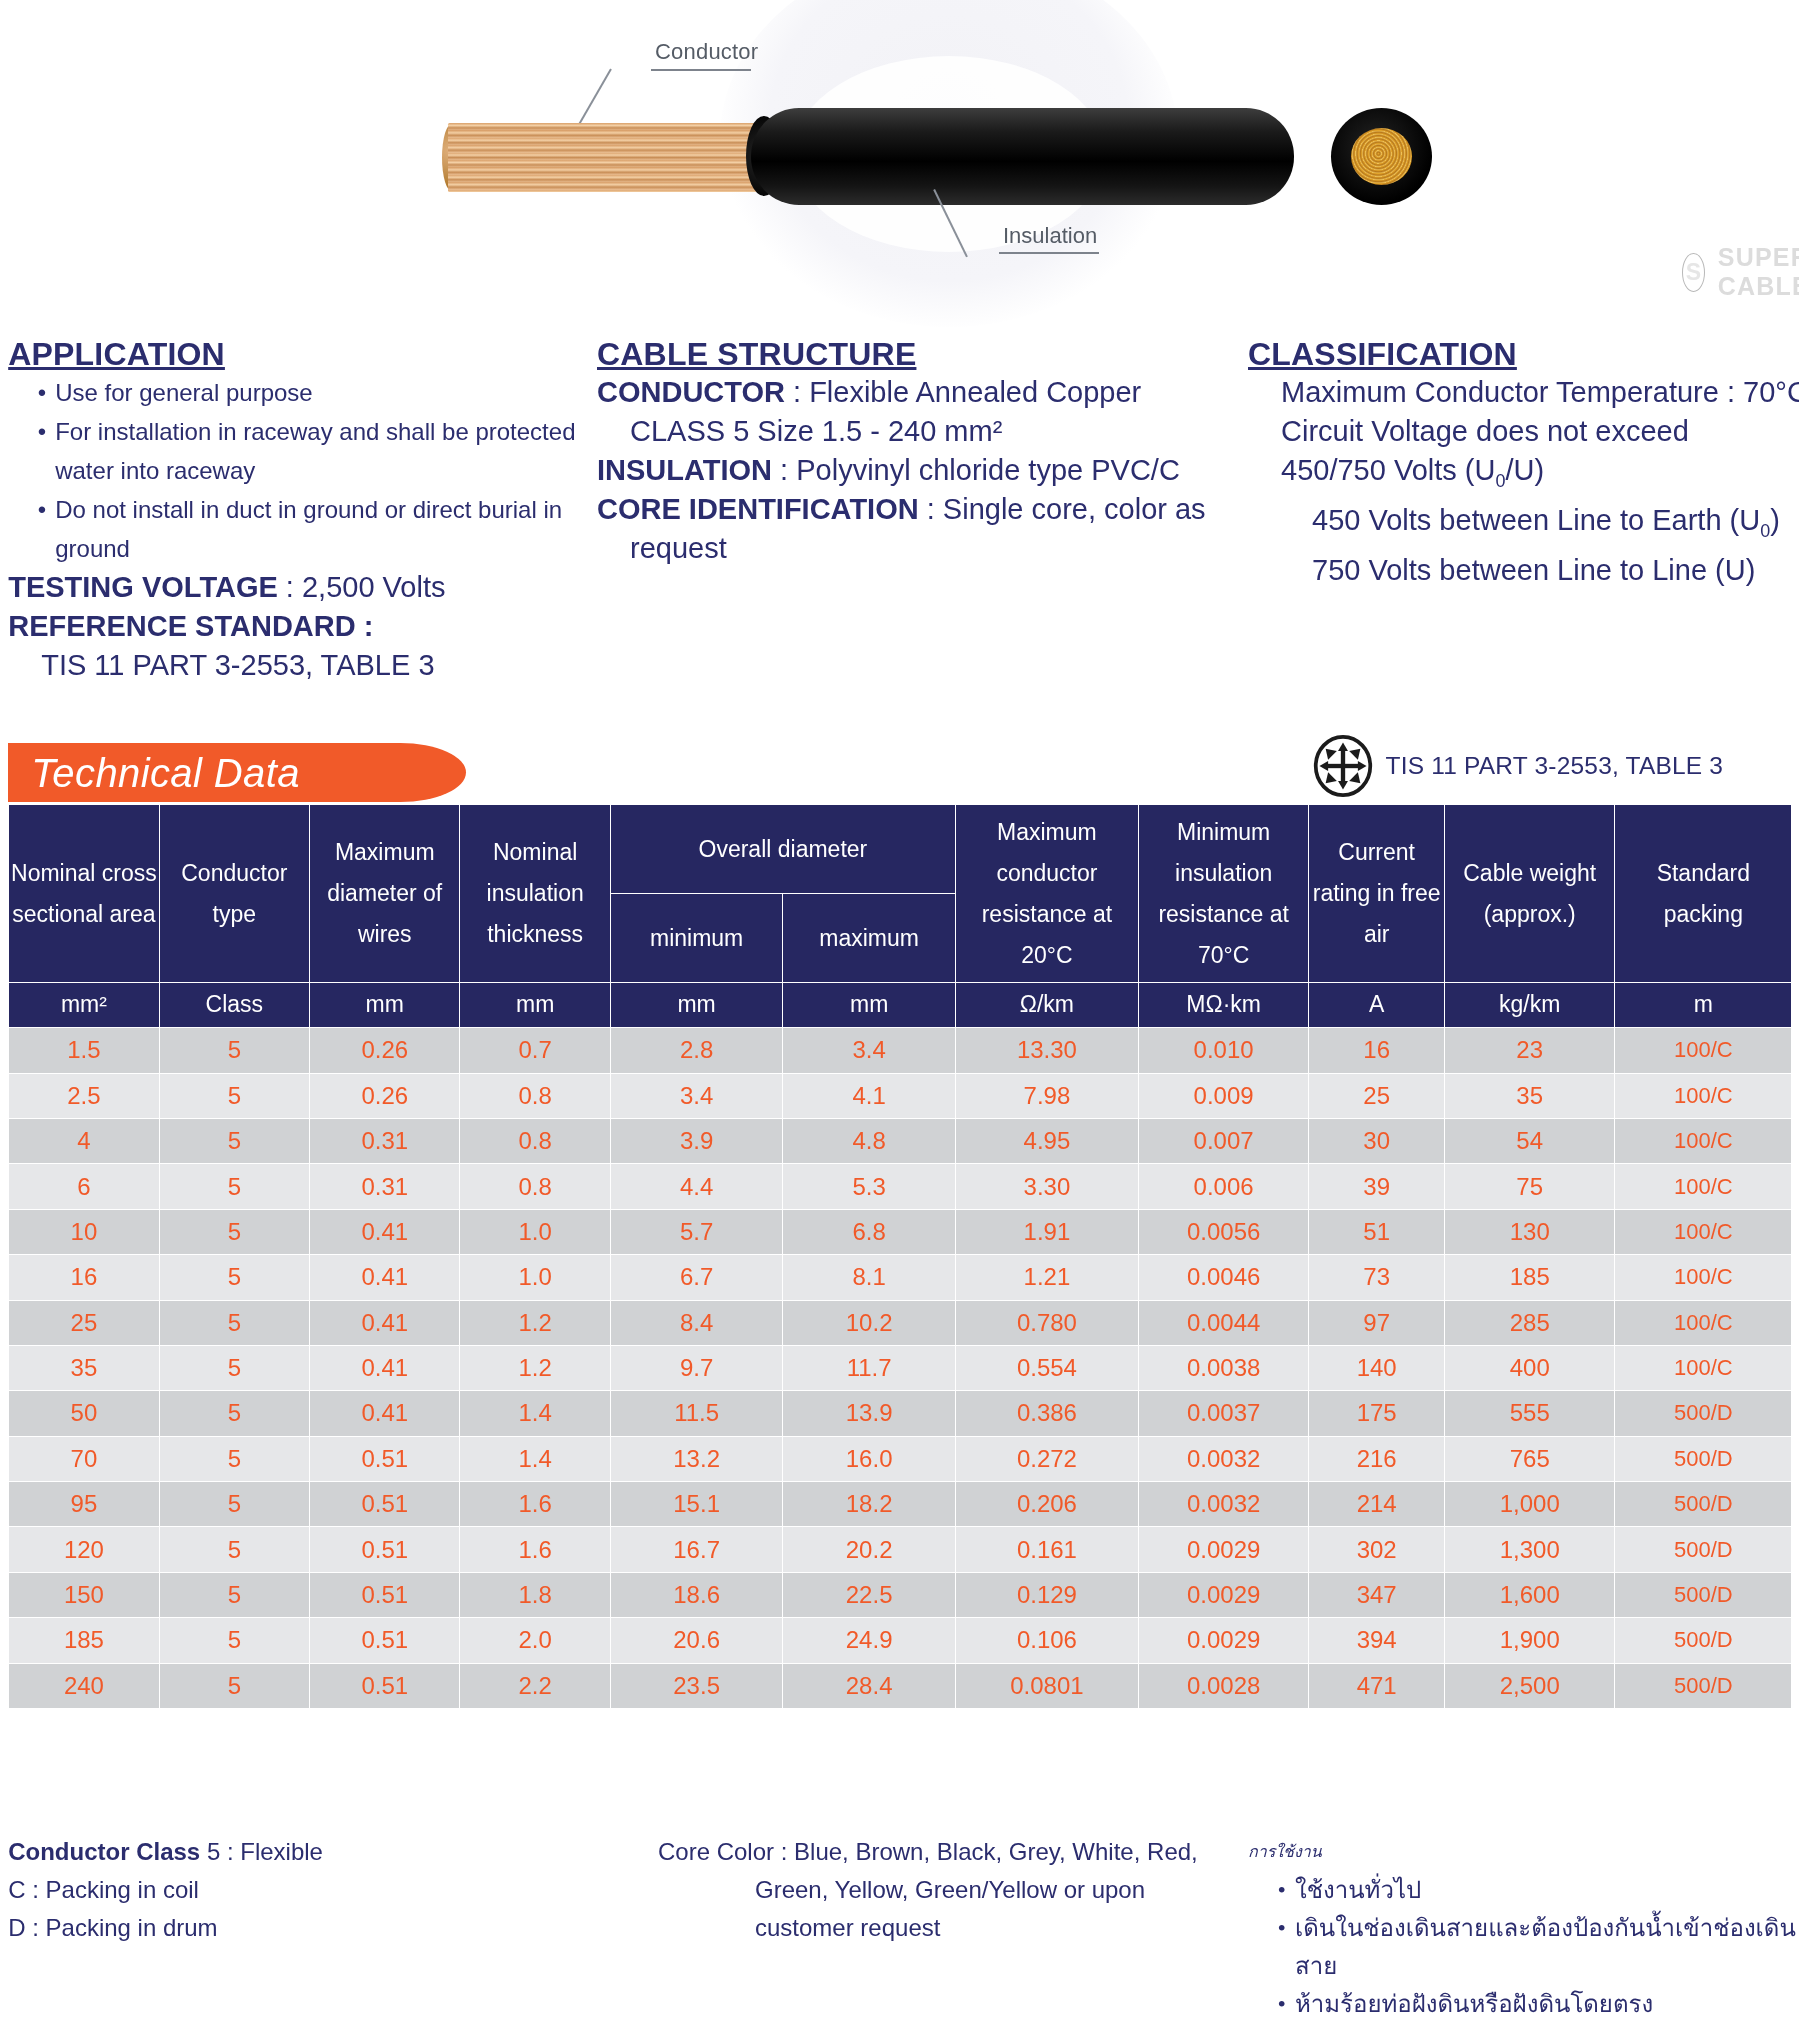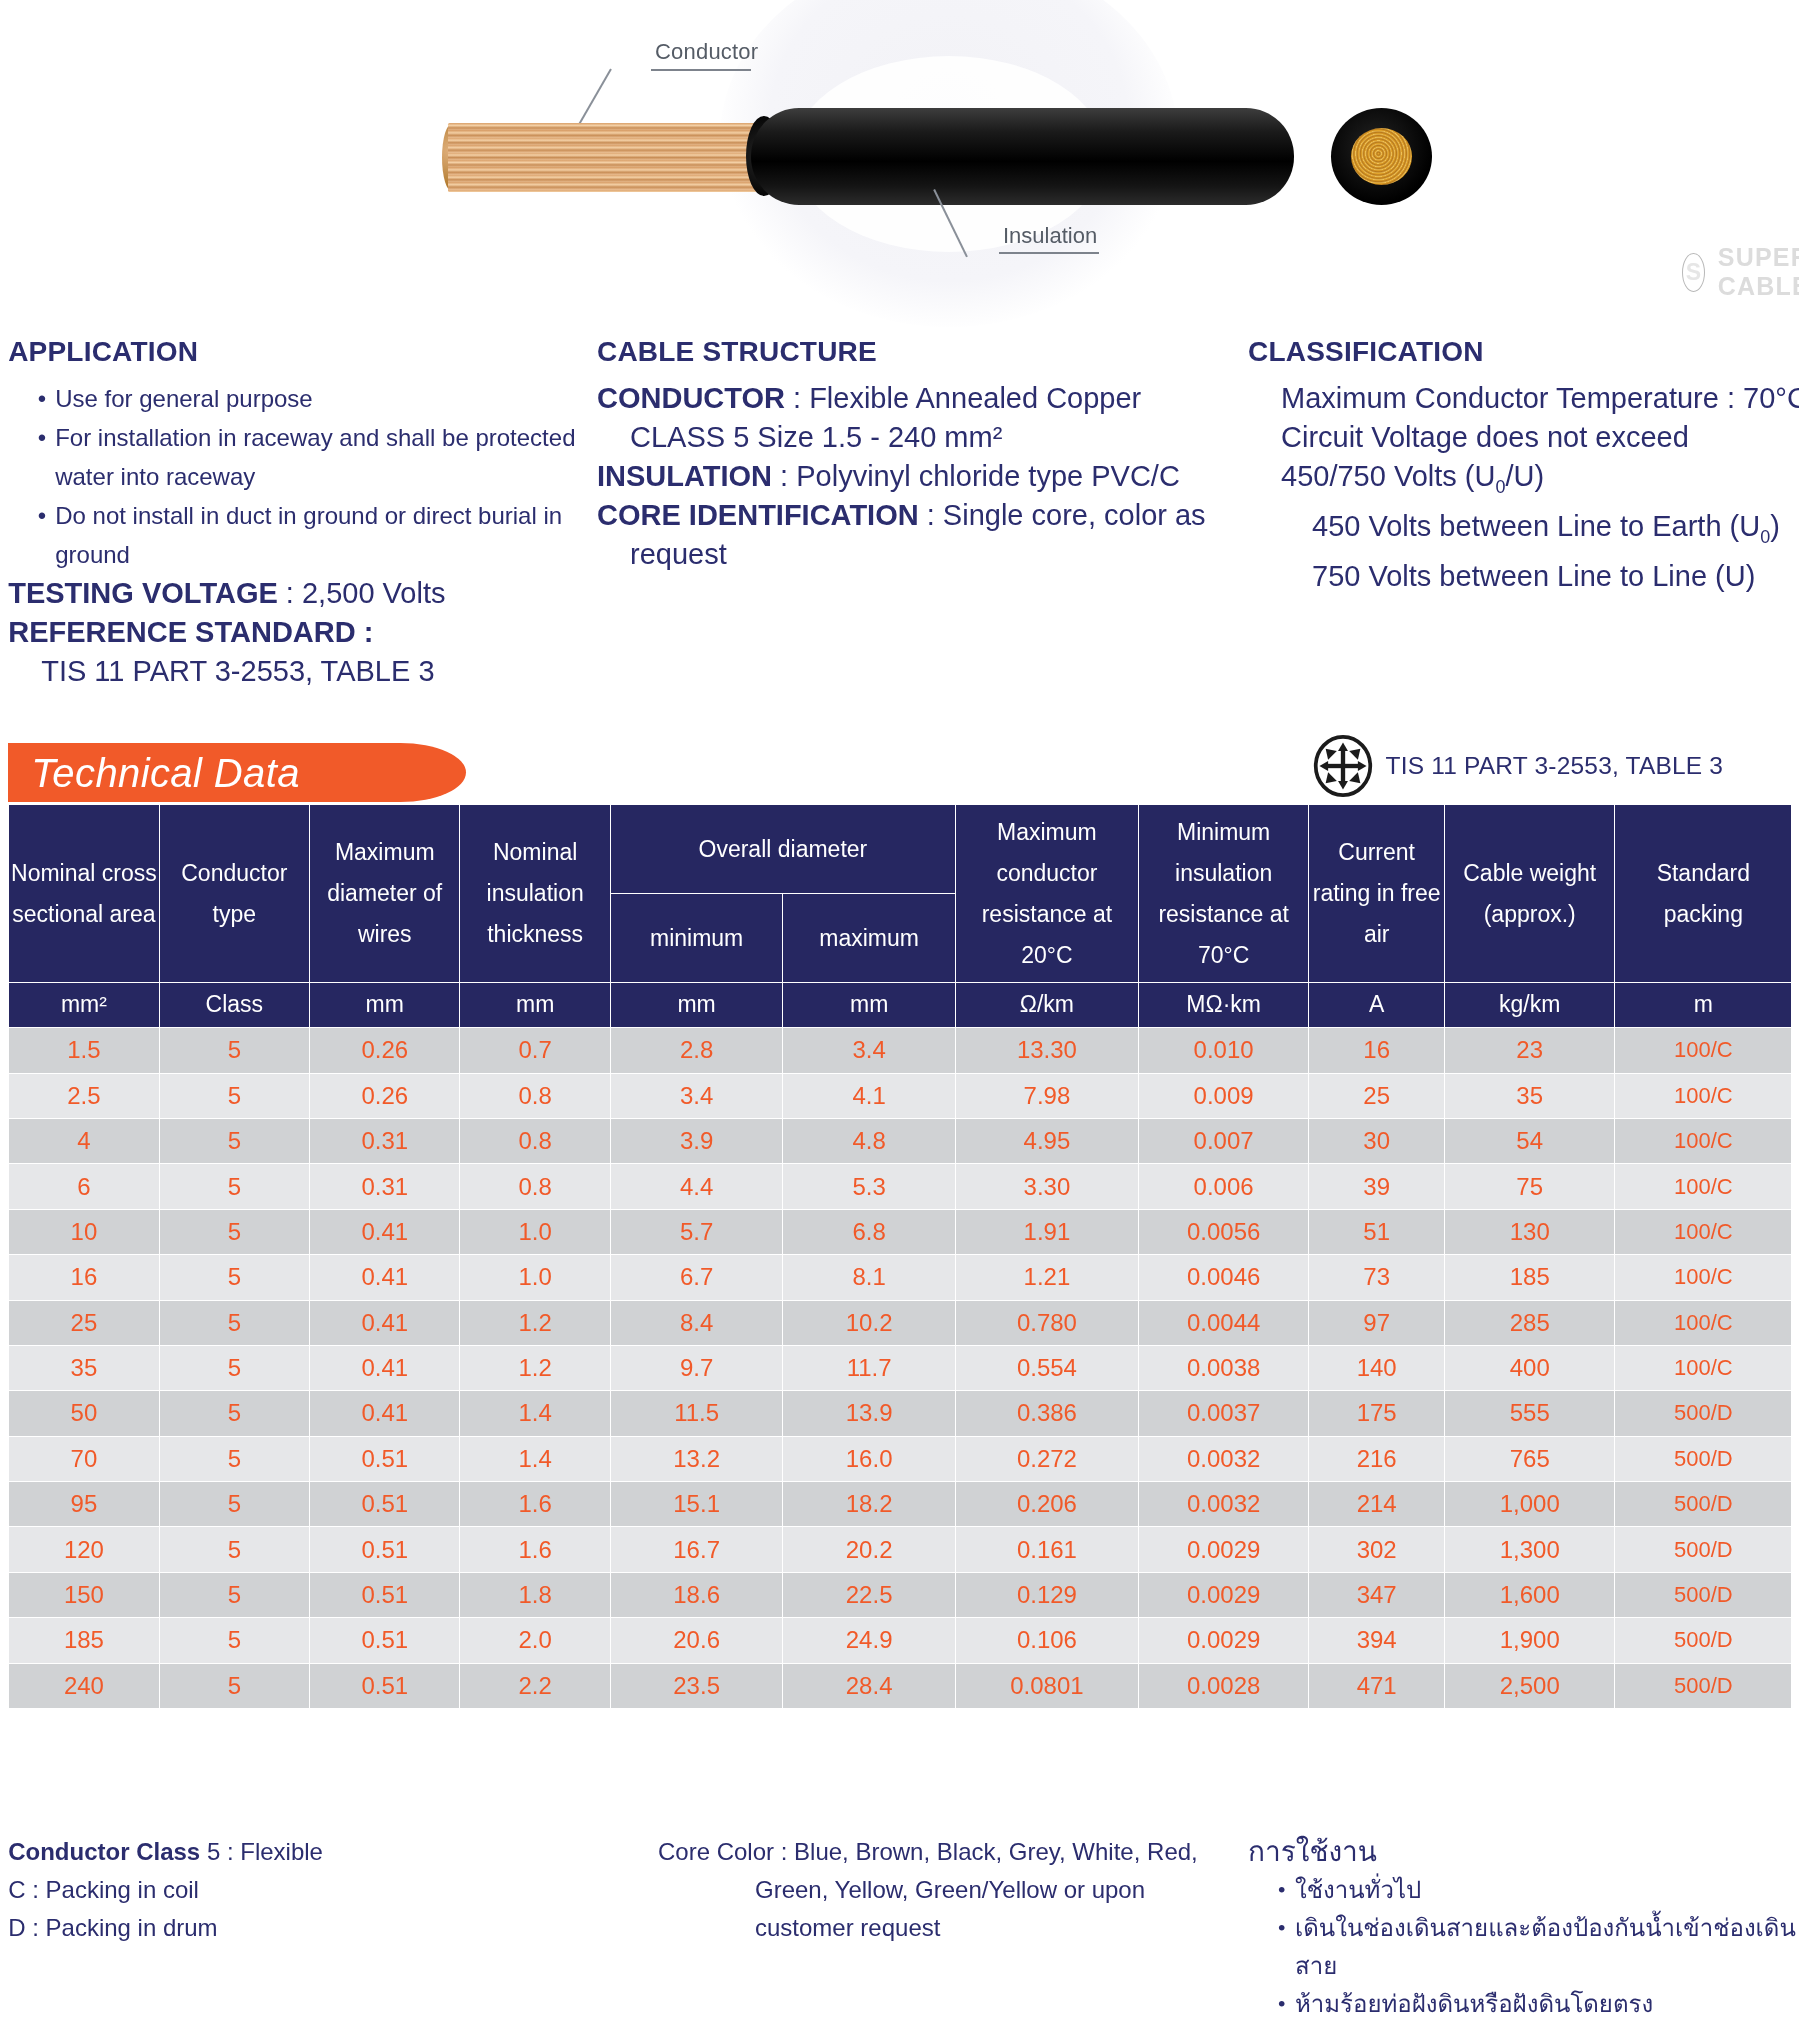--- a/index.html
+++ b/index.html
@@ -77,21 +77,21 @@
       repeating-radial-gradient(circle at 45% 45%, #e5a72c 0px, #b8791b 1.6px, #f0c35a 3.3px);
   }
 
   
   .specs { position:absolute; left:0; top:336px; width:1799px; z-index:3; color:#2b2d6e; }
   .col { position:absolute; top:0; }
   .col-a { left:8.2px;  width:573px; }
   .col-b { left:597px; width:630px; }
   .col-c { left:1248px;width:548px; }
 
-  .hd { font-size:28px; font-weight:bold; letter-spacing:0.2px; margin-bottom:11px; }
+  .hd { font-size:32px; font-weight:bold; letter-spacing:0.2px; margin-bottom:0;text-decoration:underline; }
   .ln { font-size:29px; line-height:39px; white-space:nowrap; }
   .ind1 { padding-left:33px; }
   .ind2 { padding-left:64px; }
   .b-label { font-weight:bold; }
   .bullet-list { list-style:none; }
   .bullet-list li { font-size:24px; line-height:39px; padding-left:47px; position:relative; }
   .bullet-list li:before { content:"\2022"; position:absolute; left:29.5px; top:0; }
   sub { font-size:.62em; vertical-align:-.38em; }
 
   
@@ -130,21 +130,21 @@
   .c4{width:164px}.c5{width:164px}.c6{width:174px}.c7{width:162px}
   .c8{width:129px}.c9{width:162px}.c10{width:168px}
 
   
   .notes { position:absolute; left:0; top:1833px; width:1799px; z-index:3; color:#2b2d6e; }
   .nb { position:absolute; top:0; }
   .nb-a { left:8.2px; width:573px; }
   .nb-b { left:622px; width:630px;margin-left:36px; }
   .nb-c { left:1248px; width:548px; }
   .nb .ln { font-size:24px; line-height:38px; }
-  .thai { font-size:28px; line-height:38px; }
+  .thai { font-size:16px; line-height:38px;font-style:italic; }
   .thai-list { list-style:none;font-family:Liberation Serif, serif; }
   .thai-list li { position:relative; padding-left:47px; line-height:38px; font-size:24px; }
   .thai-list li:before { content:"\2022"; position:absolute; left:29.5px; top:0; }
 </style>
 </head>
 <body>
 
 <div class="page">
 
   <div class="watermark"></div>

